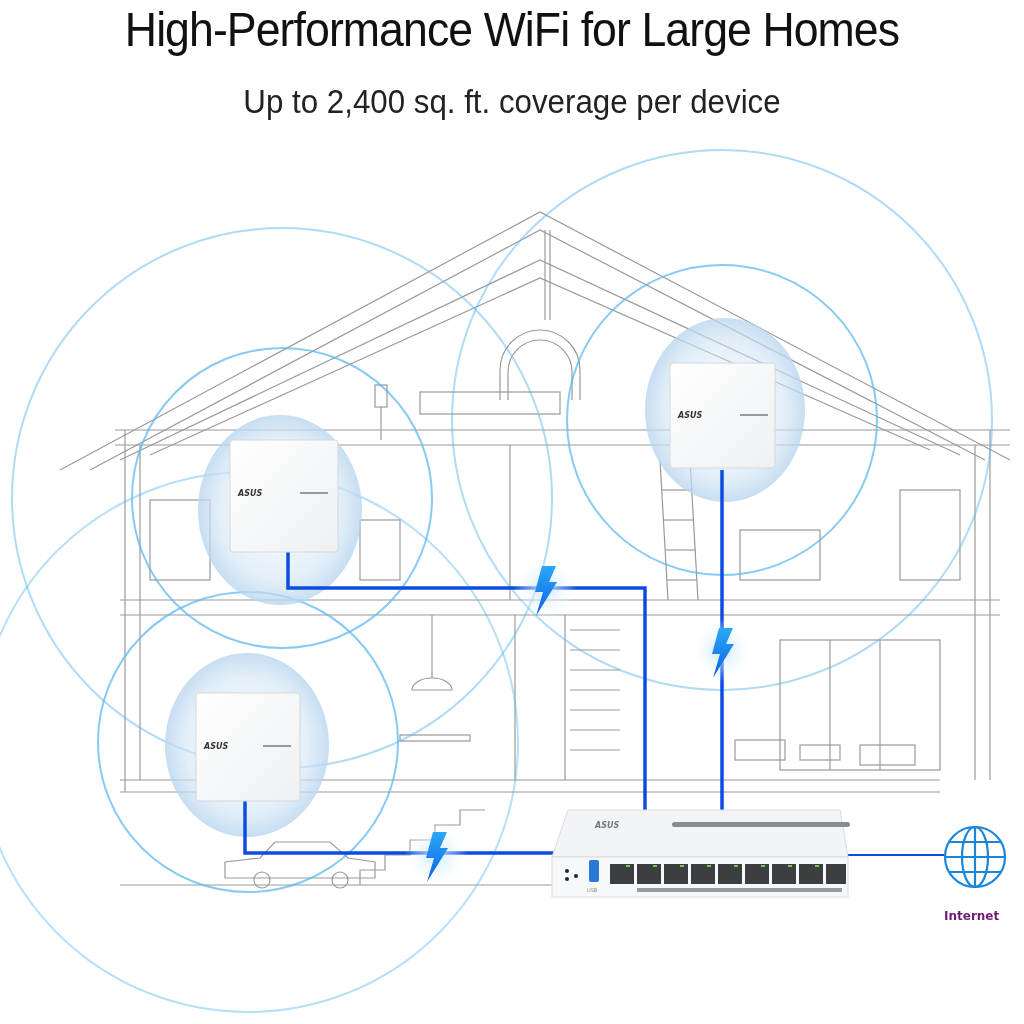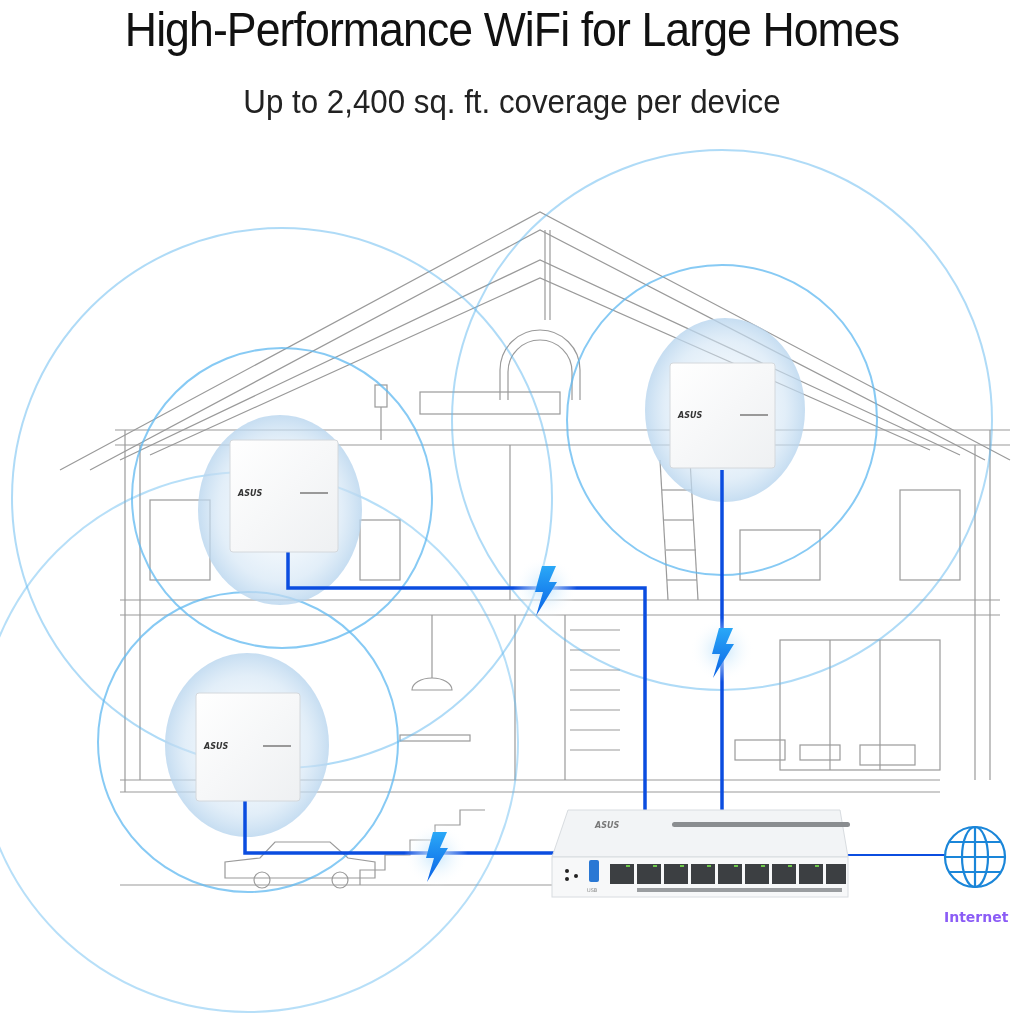--- a/index.html
+++ b/index.html
@@ -1,20 +1,20 @@
 <!DOCTYPE html>
 <html><head>
 <meta charset="utf-8">
 <style>
   html, body { margin: 0; padding: 0; background: #ffffff; }
   body { width: 1024px; height: 1024px; position: relative; overflow: hidden; font-family: "DejaVu Sans", sans-serif; }
   .headline { position: absolute; left: 0; right: 0; top: 2px; text-align: center; font-family: "Liberation Sans", sans-serif; font-size: 48px; letter-spacing: -1px; color: #111; font-weight: 400; transform: scaleX(0.93); }
   .subline { position: absolute; left: 0; right: 0; top: 82px; text-align: center; font-family: "Liberation Sans", sans-serif; font-size: 34px; color: #222; transform: scaleX(0.92); }
   svg.scene { position: absolute; left: 0; top: 0; }
-  .internet-label { position: absolute; left: 944px; top: 909px; font-family: "DejaVu Sans", sans-serif; font-weight: bold; font-size: 14px; color: #8b5cf6; }
+  .internet-label { position: absolute; left: 944px; top: 909px; font-family: "DejaVu Sans", sans-serif; font-weight: bold; font-size: 12px; color: #701a75; }
 </style>
 </head>
 <body>
 
 <div class="headline">High-Performance WiFi for Large Homes</div>
 <div class="subline">Up to 2,400 sq. ft. coverage per device</div>
 
 <svg class="scene" width="1024" height="1024" viewBox="0 0 1024 1024">
   <defs>
     <radialGradient id="bubble" cx="50%" cy="50%" r="50%">

